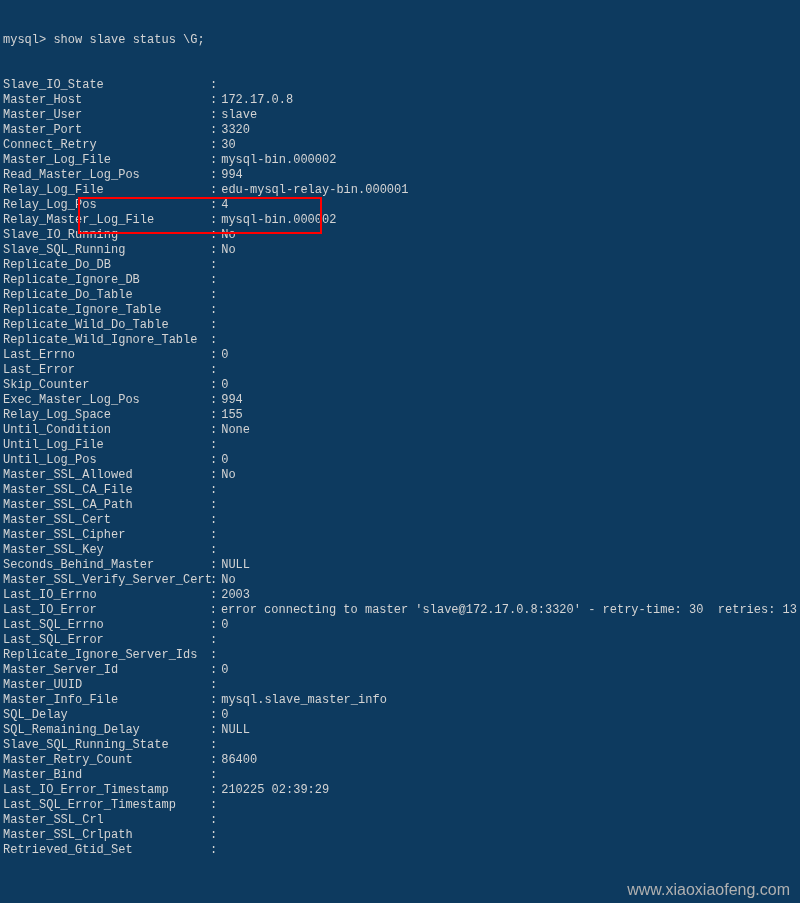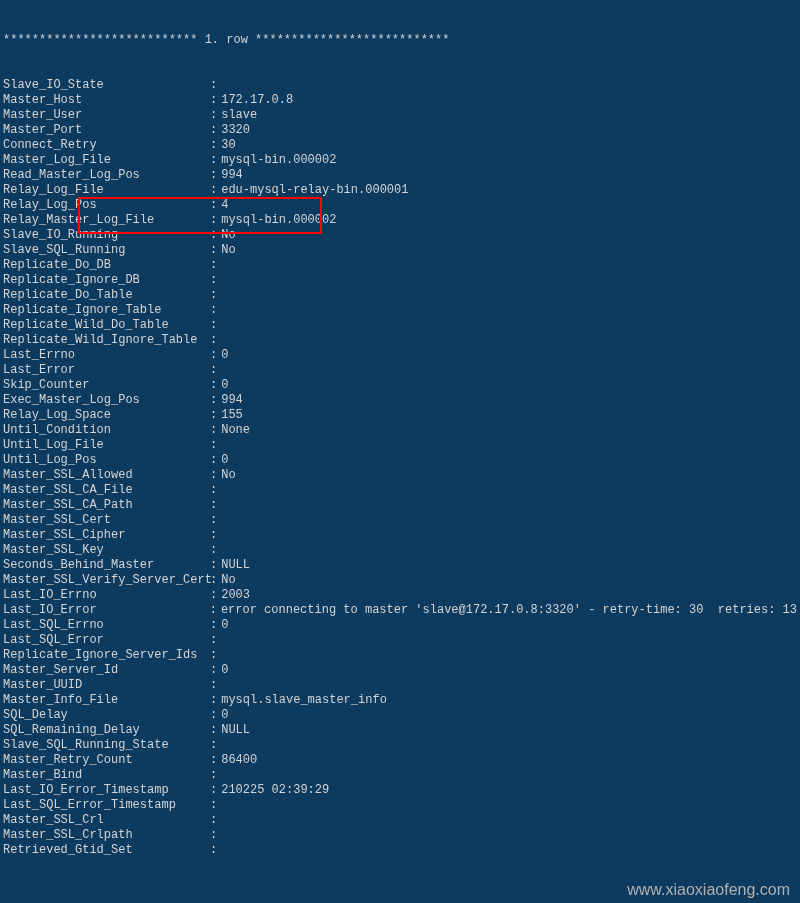--- a/index.html
+++ b/index.html
@@ -49,20 +49,20 @@
     right: 10px;
     color: #b0b0b0;
     font-size: 16px;
     font-family: Arial, sans-serif;
   }
 </style>
 </head>
 <body>
 
 <div class="terminal">
-  <div class="row-line">*************************** 1. row ***************************</div>
+  <div class="row-line"><span>mysql&gt; </span><span>show slave status \G;</span></div>
   <div id="fields"><div class="row-line"><span class="label">Slave_IO_State</span><span class="colon">:</span><span class="value"></span></div><div class="row-line"><span class="label">Master_Host</span><span class="colon">:</span><span class="value">172.17.0.8</span></div><div class="row-line"><span class="label">Master_User</span><span class="colon">:</span><span class="value">slave</span></div><div class="row-line"><span class="label">Master_Port</span><span class="colon">:</span><span class="value">3320</span></div><div class="row-line"><span class="label">Connect_Retry</span><span class="colon">:</span><span class="value">30</span></div><div class="row-line"><span class="label">Master_Log_File</span><span class="colon">:</span><span class="value">mysql-bin.000002</span></div><div class="row-line"><span class="label">Read_Master_Log_Pos</span><span class="colon">:</span><span class="value">994</span></div><div class="row-line"><span class="label">Relay_Log_File</span><span class="colon">:</span><span class="value">edu-mysql-relay-bin.000001</span></div><div class="row-line"><span class="label">Relay_Log_Pos</span><span class="colon">:</span><span class="value">4</span></div><div class="row-line"><span class="label">Relay_Master_Log_File</span><span class="colon">:</span><span class="value">mysql-bin.000002</span></div><div class="row-line"><span class="label">Slave_IO_Running</span><span class="colon">:</span><span class="value">No</span></div><div class="row-line"><span class="label">Slave_SQL_Running</span><span class="colon">:</span><span class="value">No</span></div><div class="row-line"><span class="label">Replicate_Do_DB</span><span class="colon">:</span><span class="value"></span></div><div class="row-line"><span class="label">Replicate_Ignore_DB</span><span class="colon">:</span><span class="value"></span></div><div class="row-line"><span class="label">Replicate_Do_Table</span><span class="colon">:</span><span class="value"></span></div><div class="row-line"><span class="label">Replicate_Ignore_Table</span><span class="colon">:</span><span class="value"></span></div><div class="row-line"><span class="label">Replicate_Wild_Do_Table</span><span class="colon">:</span><span class="value"></span></div><div class="row-line"><span class="label">Replicate_Wild_Ignore_Table</span><span class="colon">:</span><span class="value"></span></div><div class="row-line"><span class="label">Last_Errno</span><span class="colon">:</span><span class="value">0</span></div><div class="row-line"><span class="label">Last_Error</span><span class="colon">:</span><span class="value"></span></div><div class="row-line"><span class="label">Skip_Counter</span><span class="colon">:</span><span class="value">0</span></div><div class="row-line"><span class="label">Exec_Master_Log_Pos</span><span class="colon">:</span><span class="value">994</span></div><div class="row-line"><span class="label">Relay_Log_Space</span><span class="colon">:</span><span class="value">155</span></div><div class="row-line"><span class="label">Until_Condition</span><span class="colon">:</span><span class="value">None</span></div><div class="row-line"><span class="label">Until_Log_File</span><span class="colon">:</span><span class="value"></span></div><div class="row-line"><span class="label">Until_Log_Pos</span><span class="colon">:</span><span class="value">0</span></div><div class="row-line"><span class="label">Master_SSL_Allowed</span><span class="colon">:</span><span class="value">No</span></div><div class="row-line"><span class="label">Master_SSL_CA_File</span><span class="colon">:</span><span class="value"></span></div><div class="row-line"><span class="label">Master_SSL_CA_Path</span><span class="colon">:</span><span class="value"></span></div><div class="row-line"><span class="label">Master_SSL_Cert</span><span class="colon">:</span><span class="value"></span></div><div class="row-line"><span class="label">Master_SSL_Cipher</span><span class="colon">:</span><span class="value"></span></div><div class="row-line"><span class="label">Master_SSL_Key</span><span class="colon">:</span><span class="value"></span></div><div class="row-line"><span class="label">Seconds_Behind_Master</span><span class="colon">:</span><span class="value">NULL</span></div><div class="row-line"><span class="label">Master_SSL_Verify_Server_Cert</span><span class="colon">:</span><span class="value">No</span></div><div class="row-line"><span class="label">Last_IO_Errno</span><span class="colon">:</span><span class="value">2003</span></div><div class="row-line"><span class="label">Last_IO_Error</span><span class="colon">:</span><span class="value">error connecting to master 'slave@172.17.0.8:3320' - retry-time: 30  retries: 13</span></div><div class="row-line"><span class="label">Last_SQL_Errno</span><span class="colon">:</span><span class="value">0</span></div><div class="row-line"><span class="label">Last_SQL_Error</span><span class="colon">:</span><span class="value"></span></div><div class="row-line"><span class="label">Replicate_Ignore_Server_Ids</span><span class="colon">:</span><span class="value"></span></div><div class="row-line"><span class="label">Master_Server_Id</span><span class="colon">:</span><span class="value">0</span></div><div class="row-line"><span class="label">Master_UUID</span><span class="colon">:</span><span class="value"></span></div><div class="row-line"><span class="label">Master_Info_File</span><span class="colon">:</span><span class="value">mysql.slave_master_info</span></div><div class="row-line"><span class="label">SQL_Delay</span><span class="colon">:</span><span class="value">0</span></div><div class="row-line"><span class="label">SQL_Remaining_Delay</span><span class="colon">:</span><span class="value">NULL</span></div><div class="row-line"><span class="label">Slave_SQL_Running_State</span><span class="colon">:</span><span class="value"></span></div><div class="row-line"><span class="label">Master_Retry_Count</span><span class="colon">:</span><span class="value">86400</span></div><div class="row-line"><span class="label">Master_Bind</span><span class="colon">:</span><span class="value"></span></div><div class="row-line"><span class="label">Last_IO_Error_Timestamp</span><span class="colon">:</span><span class="value">210225 02:39:29</span></div><div class="row-line"><span class="label">Last_SQL_Error_Timestamp</span><span class="colon">:</span><span class="value"></span></div><div class="row-line"><span class="label">Master_SSL_Crl</span><span class="colon">:</span><span class="value"></span></div><div class="row-line"><span class="label">Master_SSL_Crlpath</span><span class="colon">:</span><span class="value"></span></div><div class="row-line"><span class="label">Retrieved_Gtid_Set</span><span class="colon">:</span><span class="value"></span></div></div>
   
 </div>
 
 <div class="highlight-box"></div>
 
 <div class="watermark">www.xiaoxiaofeng.com</div>
 
 </body></html>

